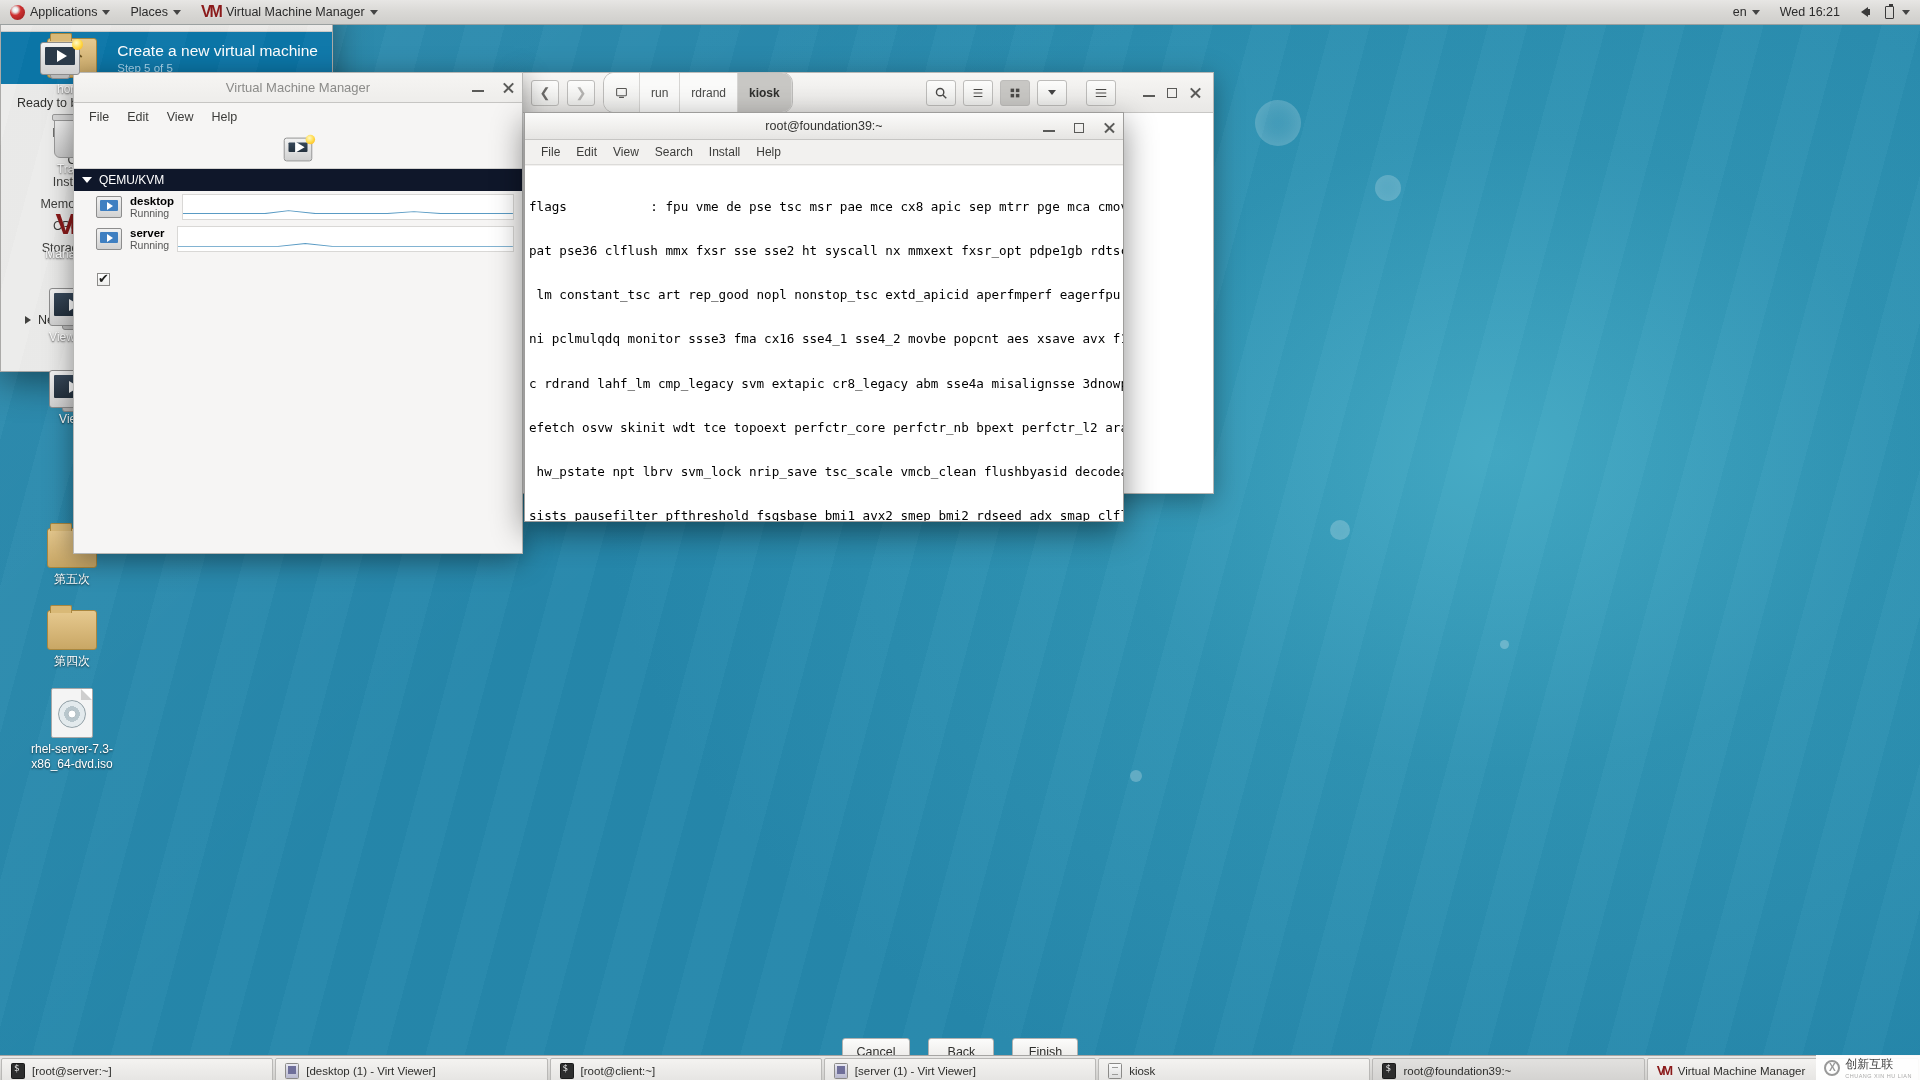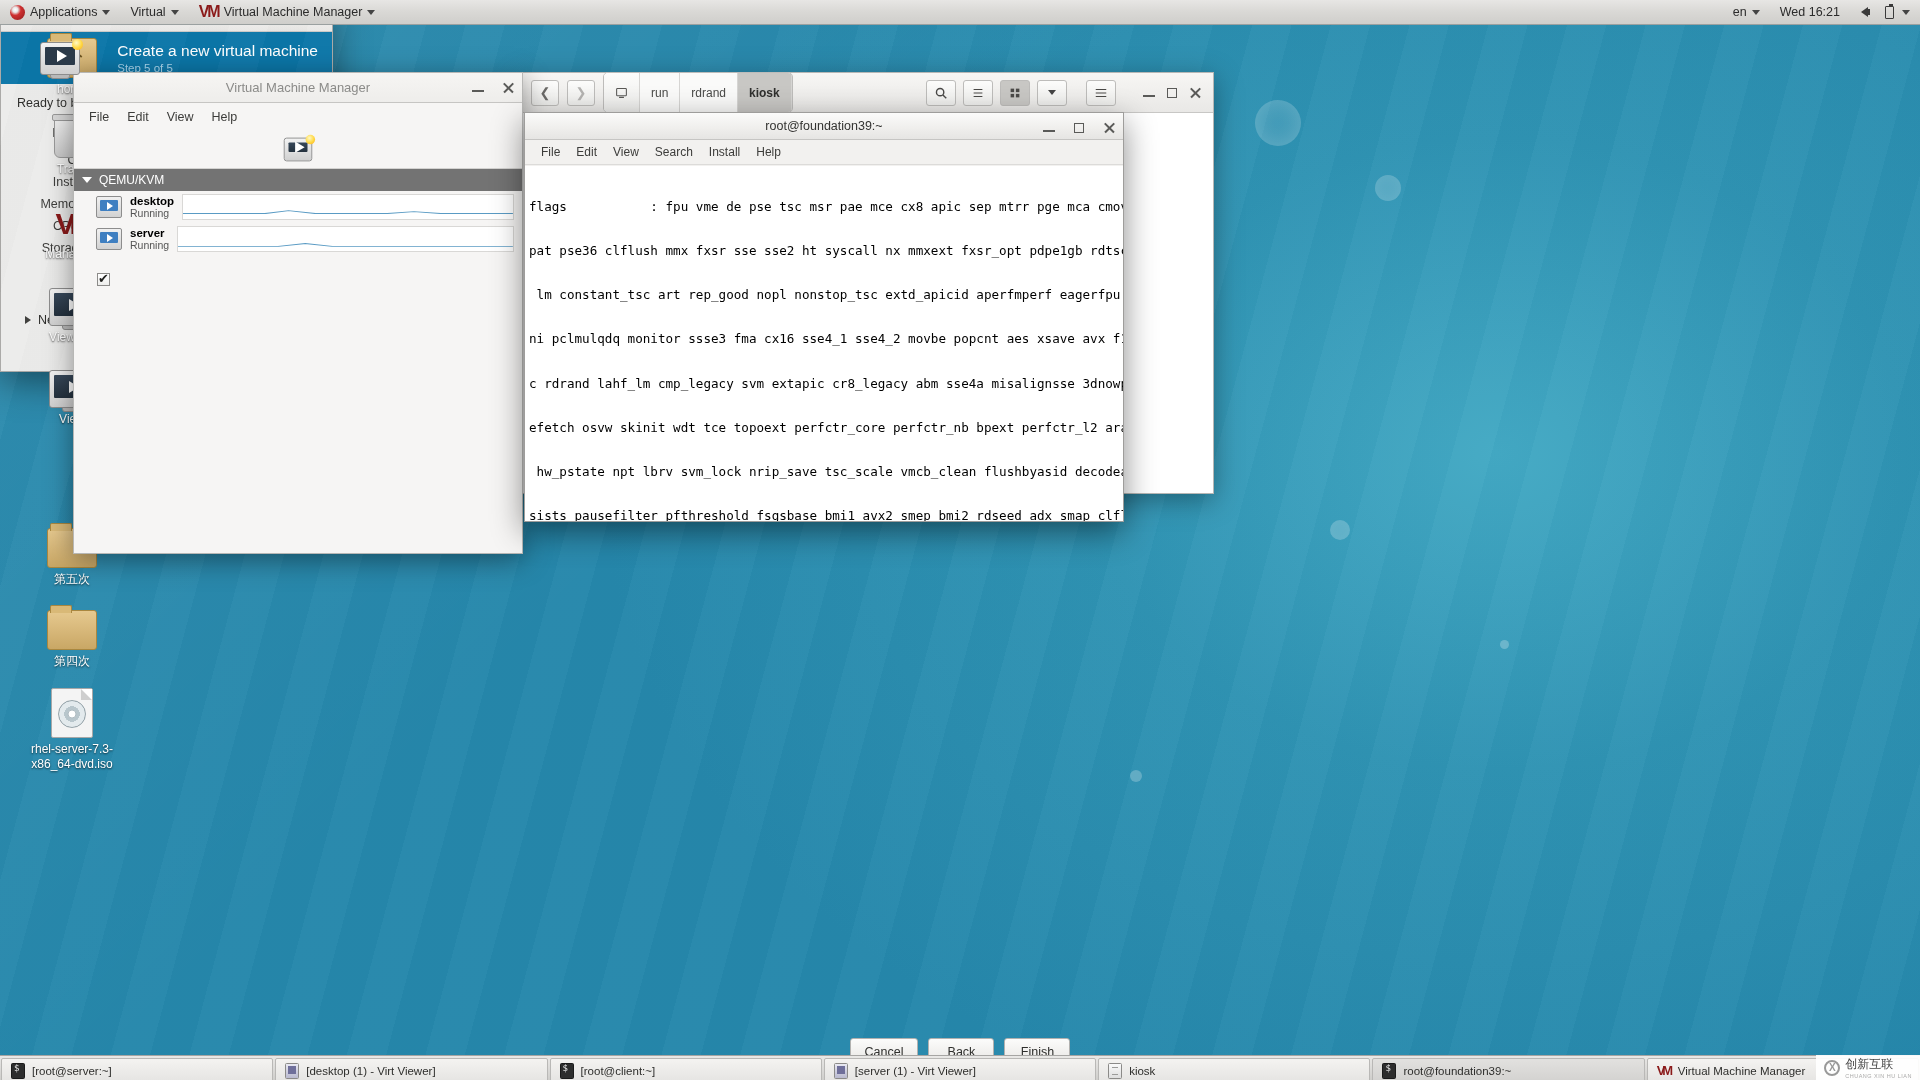--- a/index.html
+++ b/index.html
@@ -107,21 +107,21 @@
   .menubar { display:flex; gap:0; font-size:12.5px; color:#3c3c3a; padding: 4px 6px; }
   .menubar span { padding: 3px 9px; border-radius:2px; }
 
   
   #vmm-window { left: 73px; top: 72px; width: 450px; height: 482px; }
   .vmm-toolbar { height: 38px; display:flex; align-items:center; gap:6px; padding: 0 8px;
                  border-bottom:1px solid #d3d2d0; background:#f6f5f4; }
   .vmm-list-head { display:flex; font-size:12px; color:#555; padding: 5px 8px;
                    border-bottom:1px solid #d8d7d5; background:#fbfbfa; }
   .vmm-row { display:flex; align-items:center; gap:7px; padding: 4px 8px; font-size:12px; }
-  .vmm-row.sel { background:#737373; color:#fff; }
+  .vmm-row.sel { background:#0f172a; color:#fff; }
   .tri { width:0;height:0;border-left:5px solid transparent;border-right:5px solid transparent;border-top:6px solid #fff; }
   .vmm-vm { display:flex; align-items:center; gap:8px; padding:3px 8px 3px 22px; font-size:11.5px; }
   .vm-ico { width:26px;height:22px;border-radius:2px;background:linear-gradient(180deg,#f1f1f1,#d2d2d2);
             border:1px solid #8d8d8d; position:relative; flex:none;}
   .vm-ico .sc { position:absolute; inset:3px 3px 6px 3px; background:#3f7fc1; border-radius:1px;
                 display:flex;align-items:center;justify-content:center;}
   .vm-ico .pl { width:0;height:0;border-top:4px solid transparent;border-bottom:4px solid transparent;border-left:6px solid #fff;margin-left:2px;}
   .spark { flex:1; height:26px; border:1px solid #d9d8d6; background:#fff; position:relative; }
   .spark svg { position:absolute; inset:0; width:100%; height:100%; }
 
@@ -141,33 +141,33 @@
   .nv-input { width: 196px; height: 25px; border:1px solid #b5b4b2; background:#fff;
               padding: 0 6px; font-size:12.5px; color:#1d1d1b; display:flex; align-items:center; }
   .nv-val { font-size:12.5px; }
   .nv-path { font-size:10px; color:#5c5c5a; }
   .nv-check { display:flex; align-items:center; gap:7px; margin-top: 10px; margin-left:80px; font-size:12.5px; }
   .cbox { width:13px; height:13px; border:1px solid #8c8b89; background: linear-gradient(180deg,#fff,#ededeb);
           position:relative; flex:none; }
   .cbox:after { content:"✔"; position:absolute; left:0px; top:-3px; font-size:13px; color:#1d1d1b; }
   .nv-expander { display:flex; align-items:center; gap:7px; margin: 20px 0 0 8px; font-size:12.5px; color:#2f2f2d; }
   .tri-right { width:0;height:0;border-top:4.5px solid transparent;border-bottom:4.5px solid transparent;border-left:6px solid #3c3c3a; }
-  .nv-buttons { position:absolute; left:0; right:0; bottom:14px; display:flex; justify-content:center; gap:10px; }
+  .nv-buttons { position:absolute; left:0; right:0; bottom:14px; display:flex; justify-content:center; gap:18px; }
   .btn { min-width:66px; height:28px; padding: 0 14px; font-size:12.5px; color:#2f2f2d;
          background: linear-gradient(180deg,#fcfcfb 0%, #f0efed 55%, #e6e5e3 100%);
          border:1px solid #b2b1af; border-radius:3px; cursor:pointer; display:flex; align-items:center; justify-content:center; }
 
   
   #files-window { left: 520px; top: 72px; width: 694px; height: 422px;
                   background:#f6f5f4; border:1px solid #b7b7b5; box-shadow: 0 6px 26px rgba(0,0,0,0.35); }
   .files-hdr { height:40px; display:flex; align-items:center; gap:8px; padding: 0 10px;
     background: linear-gradient(180deg,#f7f6f4,#e9e8e6); border-bottom:1px solid #c8c7c5; }
   .nav-btn { width:28px; height:26px; border:1px solid #bdbcba; border-radius:3px;
              background: linear-gradient(180deg,#fcfcfb,#ededeb); display:flex; align-items:center; justify-content:center; color:#6c6b69; font-size:13px; }
-  .crumbs { display:flex; height:41px; border:1px solid #bdbcba; border-radius:5px; overflow:hidden; background:#fafaf9; }
+  .crumbs { display:flex; height:41px; border:1px solid #bdbcba; border-radius:11px; overflow:hidden; background:#fafaf9; }
   .crumb { padding: 0 11px; display:flex; align-items:center; font-size:12px; color:#4a4a48; border-right:1px solid #d6d5d3; }
   .crumb.active { background:#c8c7c4; color:#2f2f2d; font-weight:bold; }
   .crumb.ico { background: linear-gradient(180deg,#fcfcfb,#ededeb); }
   .tb-right { margin-left:auto; display:flex; align-items:center; gap:7px; }
   .tool-btn { width:30px;height:26px;border:1px solid #bdbcba;border-radius:3px;
               background:linear-gradient(180deg,#fcfcfb,#ededeb); display:flex;align-items:center;justify-content:center;color:#5a5957; }
   .tool-btn.pressed { background: #c8c7c4; }
   .files-body { position:absolute; inset: 40px 0 0 0; background:#fff; }
 
   
@@ -225,21 +225,21 @@
 <div class="bubble" style="left:1130px; top:770px; width:12px; height:12px;"></div>
 <div class="bubble" style="left:1500px; top:640px; width:9px; height:9px;"></div>
 
 <div class="top-panel">
   <div class="tp-item">
     <span class="redhat-dot"></span>
     <span>Applications</span>
     <span class="caret-down"></span>
   </div>
   <div class="tp-item">
-    <span>Virtual</span>
+    <span>Places</span>
     <span class="caret-down"></span>
   </div>
   <div class="tp-item">
     <span class="vmm-logo">VM</span>
     <span>Virtual Machine Manager</span>
     <span class="caret-down"></span>
   </div>
   <div class="tp-spacer"></div>
   <div class="tp-item">
     <span>en</span>

